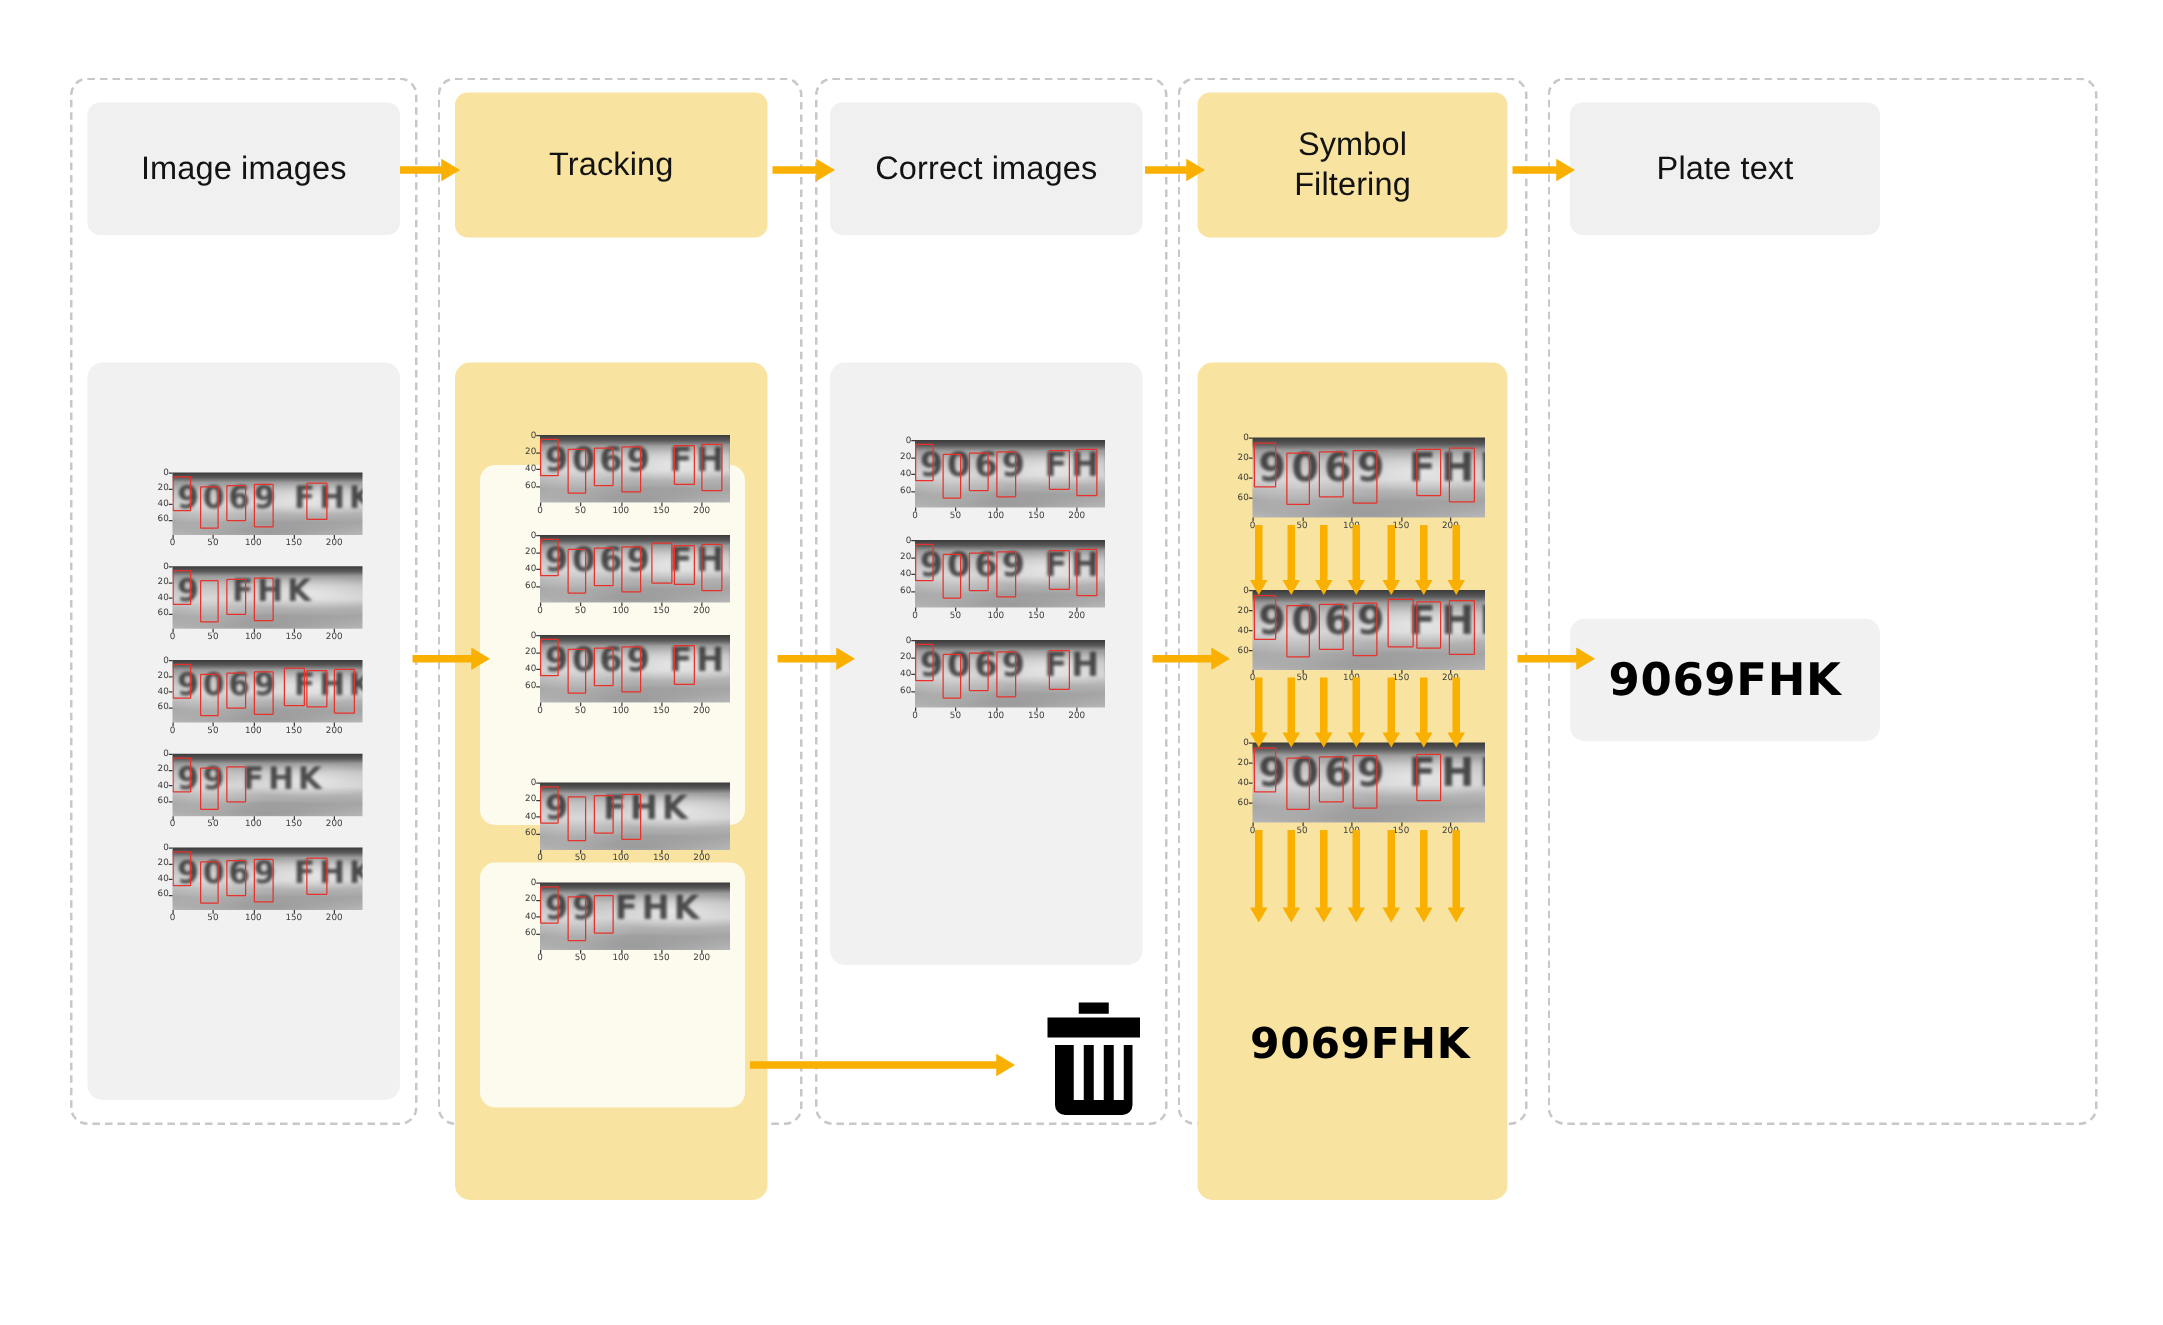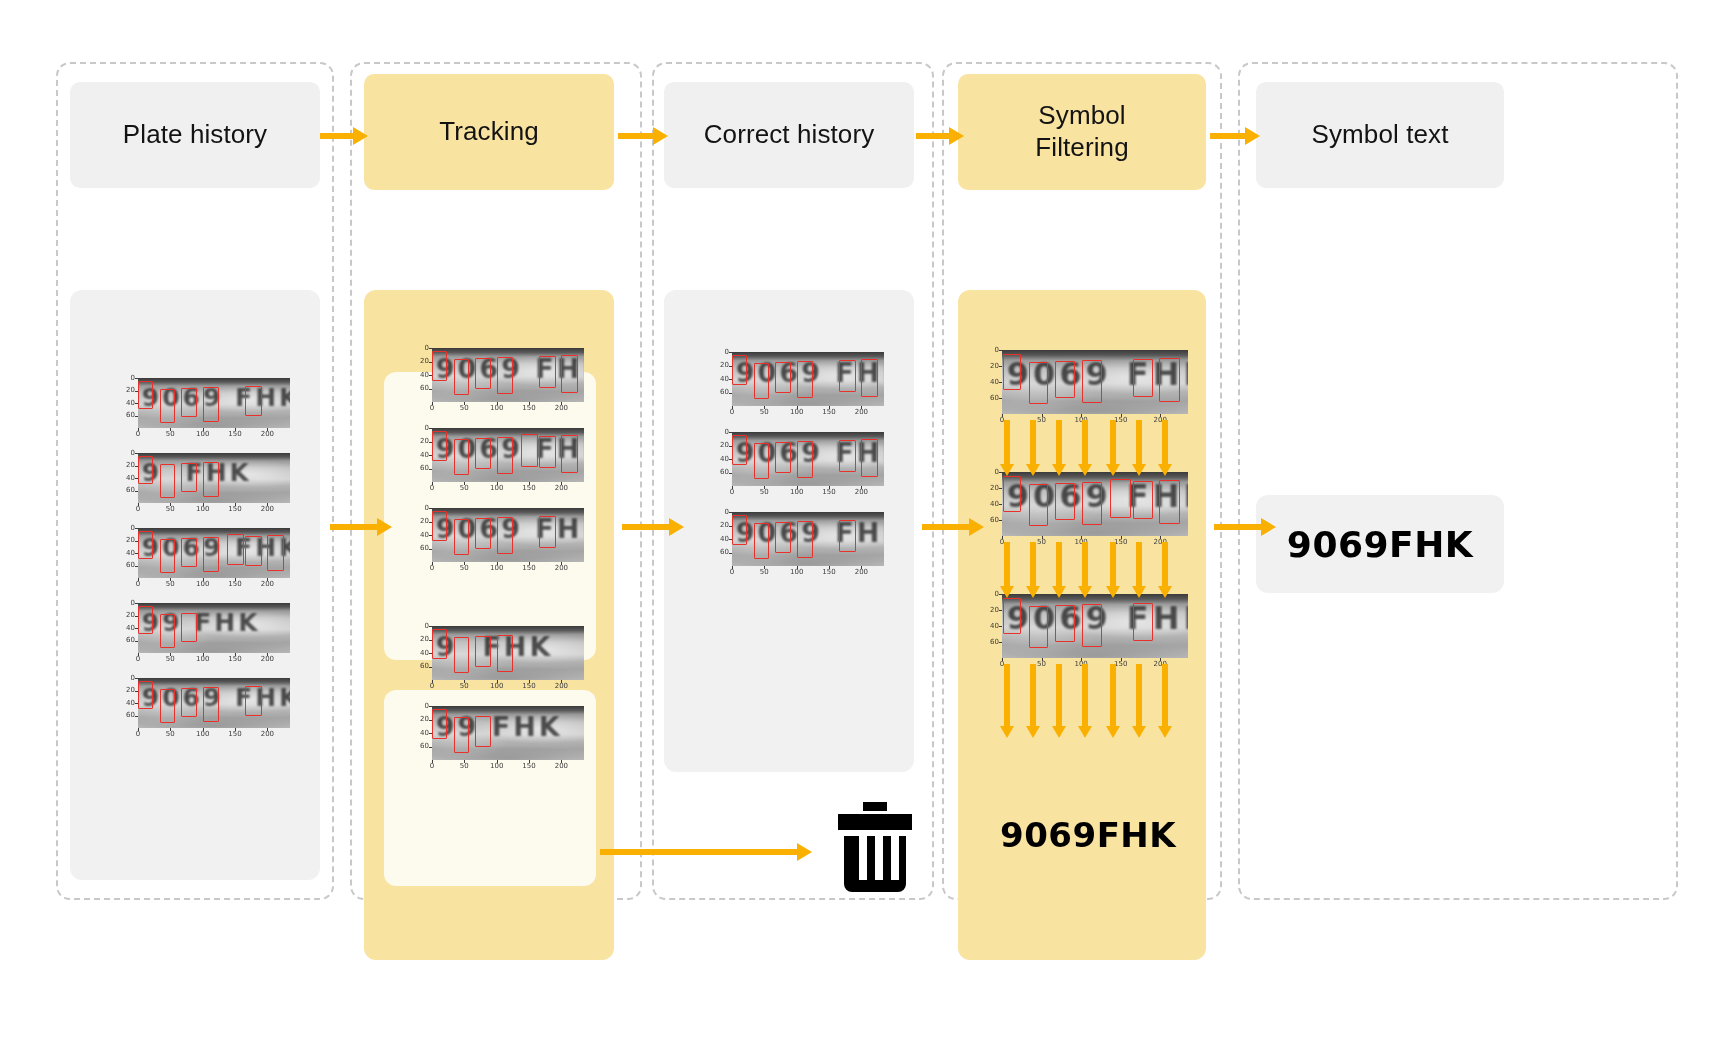--- a/index.html
+++ b/index.html
@@ -154,26 +154,26 @@
 <body>
 
 <div id="canvas">
 
   <div class="lane" style="left:56px;  width:278px;"></div>
   <div class="lane" style="left:350px; width:292px;"></div>
   <div class="lane" style="left:652px; width:282px;"></div>
   <div class="lane" style="left:942px; width:280px;"></div>
   <div class="lane" style="left:1238px;width:440px;"></div>
 
-  <div class="chip grey" style="left:70px;  top:82px;  width:250px; height:106px;">Plate history</div>
+  <div class="chip grey" style="left:70px;  top:82px;  width:250px; height:106px;">Image images</div>
   <div class="chip yellow" style="left:364px; top:74px;  width:250px; height:116px;">Tracking</div>
-  <div class="chip grey" style="left:664px; top:82px;  width:250px; height:106px;">Correct history</div>
+  <div class="chip grey" style="left:664px; top:82px;  width:250px; height:106px;">Correct images</div>
   <div class="chip yellow" style="left:958px; top:74px;  width:248px; height:116px; white-space:pre-line;">Symbol
 Filtering</div>
-  <div class="chip grey" style="left:1256px;top:82px;  width:248px; height:106px;">Symbol text</div>
+  <div class="chip grey" style="left:1256px;top:82px;  width:248px; height:106px;">Plate text</div>
 
   <div class="harrow" style="left:320px; top:127px; width:48px;">
     <div class="shaft" style="width:36px;"></div>
       <div class="head" style="left:33px;"></div>
   </div>
   <div class="harrow" style="left:618px; top:127px; width:50px;">
     <div class="shaft" style="width:38px;"></div>
       <div class="head" style="left:35px;"></div>
   </div>
   <div class="harrow" style="left:916px; top:127px; width:48px;">

